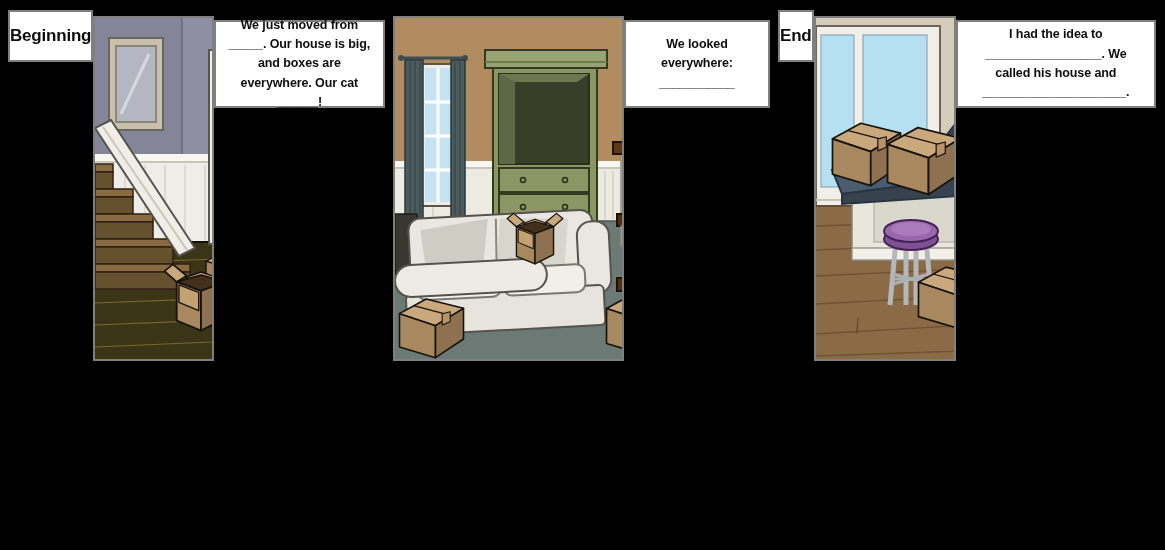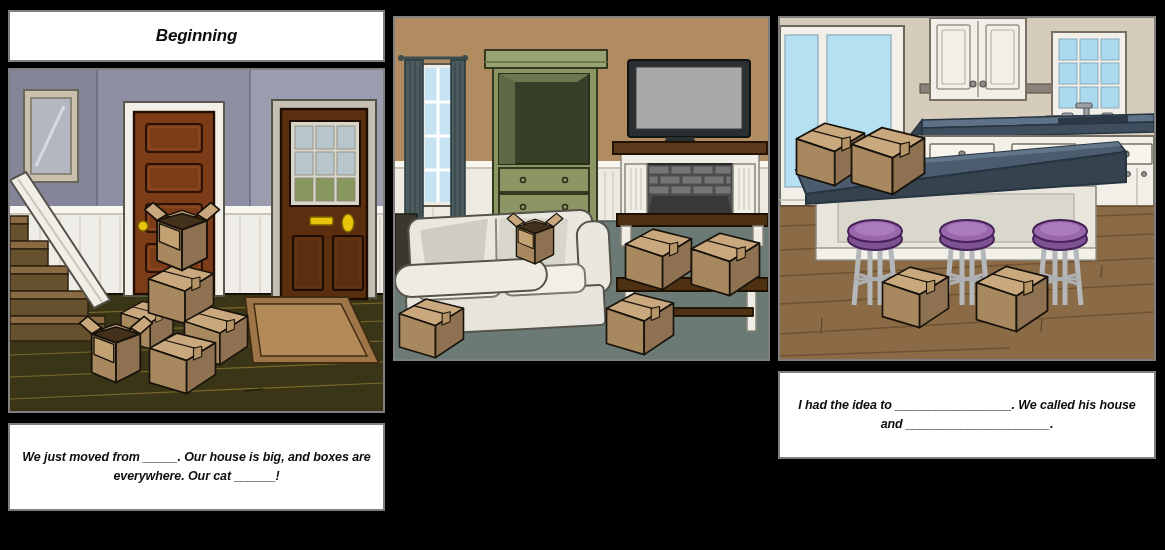--- a/index.html
+++ b/index.html
@@ -3,21 +3,21 @@
 <meta charset="utf-8">
 <style>
   html,body{margin:0;padding:0;}
   body{
     width:1165px;height:550px;overflow:hidden;position:relative;
     background:#000000;
     font-family:"Liberation Sans","DejaVu Sans",sans-serif;
   }
   .board{position:absolute;left:8px;top:10px;width:1148px;display:grid;
     grid-template-columns:377px 377px 378px;column-gap:8px;}
-  .col{display:flex;flex-direction:column;font-style:italic;}
+  .col{display:flex;}
   .cell{background:#ffffff;border:2px solid #7f7f7f;box-sizing:border-box;}
   .hdr{height:52px;display:flex;align-items:center;justify-content:center;}
   .hdr span{font-size:17px;font-weight:700;color:#0d0d0d;letter-spacing:-0.2px;}
   .scene{height:345px;margin-top:6px;padding:0;overflow:hidden;}
   .scene svg{display:block;}
   .cap{height:88px;margin-top:10px;display:flex;align-items:center;justify-content:center;}
   .cap p{margin:0;padding:0 9px;text-align:center;font-size:12.5px;font-weight:700;
     color:#0d0d0d;line-height:1.55;letter-spacing:-0.1px;}
 </style>
 </head>
@@ -252,23 +252,29 @@
         </g>
 
         <g>
           <use href="#bx" x="229" y="207" width="69" height="66"></use>
           <use href="#bx" x="295" y="211" width="71" height="68"></use>
           <use href="#bx" x="210" y="271" width="70" height="67"></use>
           <use href="#bx" x="3" y="277" width="67" height="64"></use>
         </g>
       </svg>
     </div>
+    <div class="cell cap">
+      <p>We looked everywhere: ___________</p>
+    </div>
   </div>
 
   <div class="col">
+    <div class="cell hdr">
+      <span>End</span>
+    </div>
     <div class="cell scene">
       <svg width="374" height="341" viewBox="0 0 374 341">
         <rect x="0" y="0" width="374" height="200" fill="#d5ccbc"></rect>
         <rect x="140" y="66" width="140" height="9" fill="#8b8178" stroke="#5e564c" stroke-width="1.2"></rect>
 
         <g>
           <rect x="0" y="8" width="124" height="180" fill="#f2efe8" stroke="#6a665c" stroke-width="2"></rect>
           <rect x="5" y="17" width="33" height="152" fill="#b5e0f2" stroke="#8aa9b8" stroke-width="1.2"></rect>
           <rect x="47" y="17" width="64" height="152" fill="#b5e0f2" stroke="#8aa9b8" stroke-width="1.2"></rect>
           <line x1="0" y1="182" x2="124" y2="182" stroke="#c9c5b8" stroke-width="2"></line>

